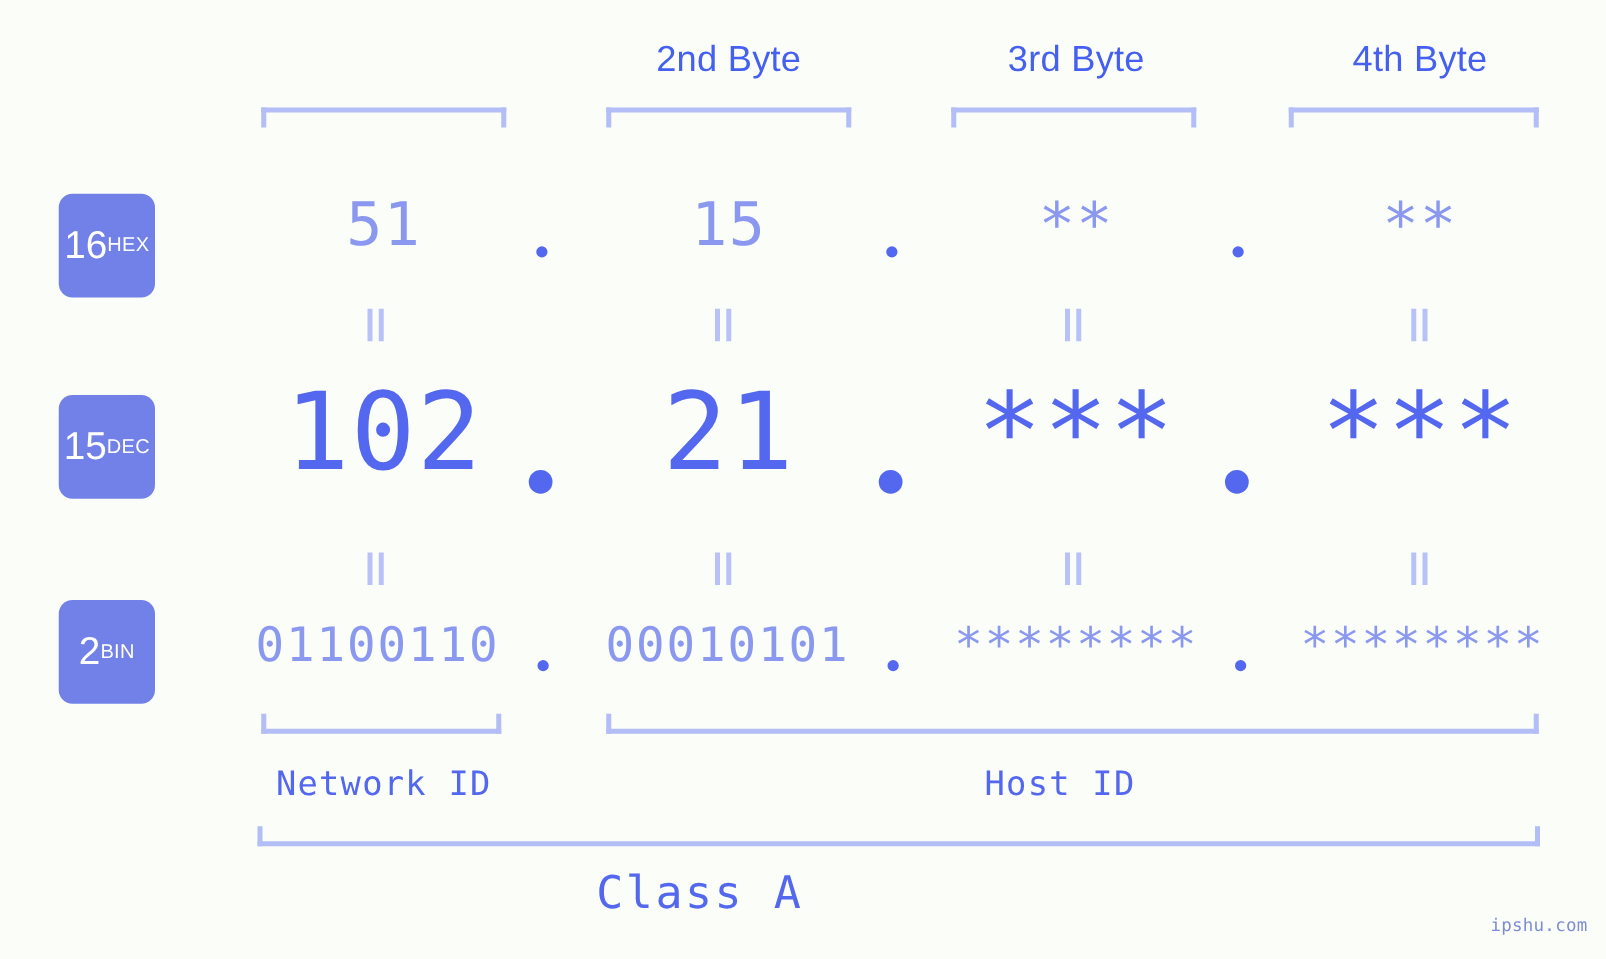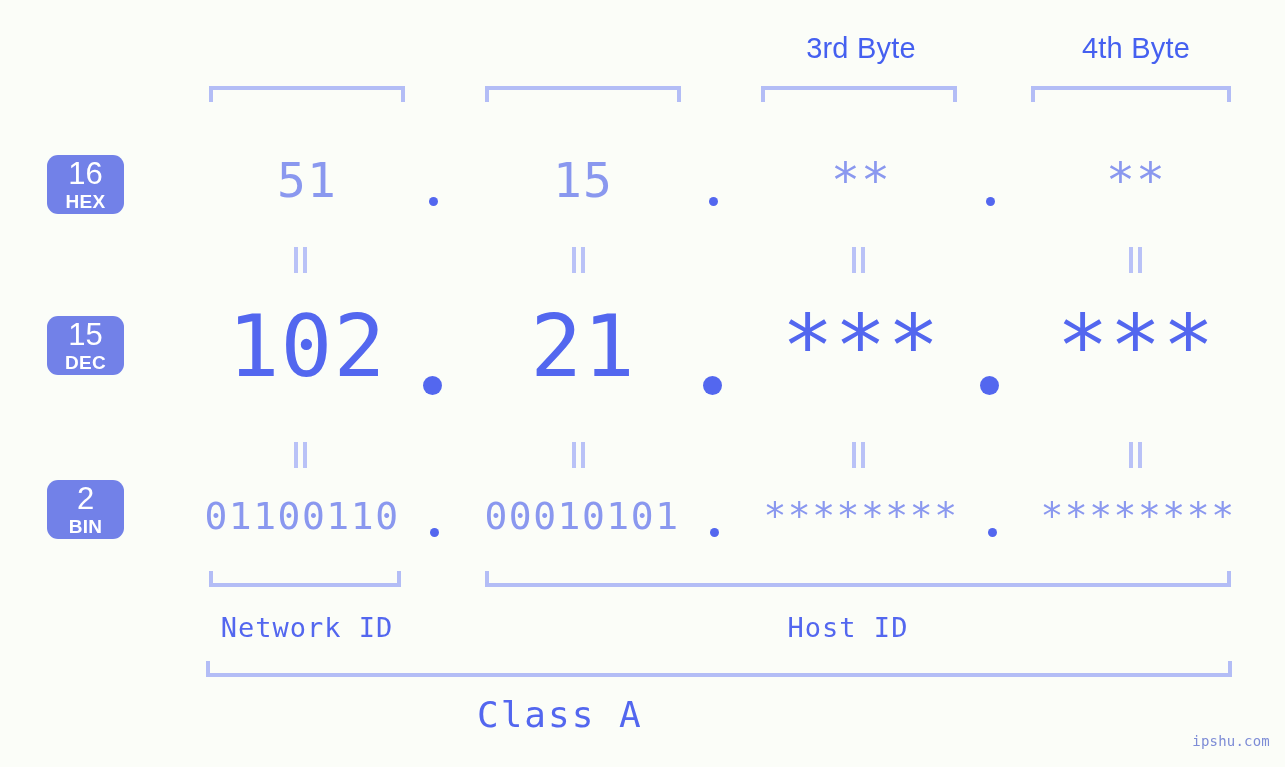--- a/index.html
+++ b/index.html
@@ -124,59 +124,60 @@
     color: #5367ef;
     white-space: nowrap;
     letter-spacing: 2px;
   }
 
   
   .badge {
     position: absolute;
     left: 47px;
     width: 77px;
-    height: 59px;
+    height: 83px;
     border-radius: 11px;
     background: #7281e8;
     color: #ffffff;
     display: flex;
-    flex-direction: column;
+    flex-direction: row;
     align-items: center;
     justify-content: center;
     font-family: "Liberation Sans", sans-serif;
     line-height: 1;
   }
   .badge .num {
     font-size: 31px;
     font-weight: 400;
     margin-bottom: 3px;
   }
   .badge .abbr {
-    font-size: 19px;
-    font-weight: 700;
+    font-size: 16px;
+    font-weight: 400;
     letter-spacing: 0.3px;
     text-align: center;
   }
 
   
   .watermark {
     position: absolute;
     right: 15px;
     bottom: 18px;
     font-family: "DejaVu Sans Mono", monospace;
     font-size: 14px;
     color: #7d8cd6;
     letter-spacing: 0.2px;
   }
 </style>
 </head>
 <body>
 
 <div class="stage">
 
+  <div class="byte-label" style="left:453px;">2nd Byte</div>
   <div class="byte-label" style="left:731px;">3rd Byte</div>
   <div class="byte-label" style="left:1006px;">4th Byte</div>
 
   <div class="bracket-down" style="left:209px;  top:86px; width:196px;"></div>
   <div class="bracket-down" style="left:485px;  top:86px; width:196px;"></div>
   <div class="bracket-down" style="left:761px;  top:86px; width:196px;"></div>
   <div class="bracket-down" style="left:1031px; top:86px; width:200px;"></div>
 
   <div class="badge" style="top:155px;">
     <span class="num">16</span>

